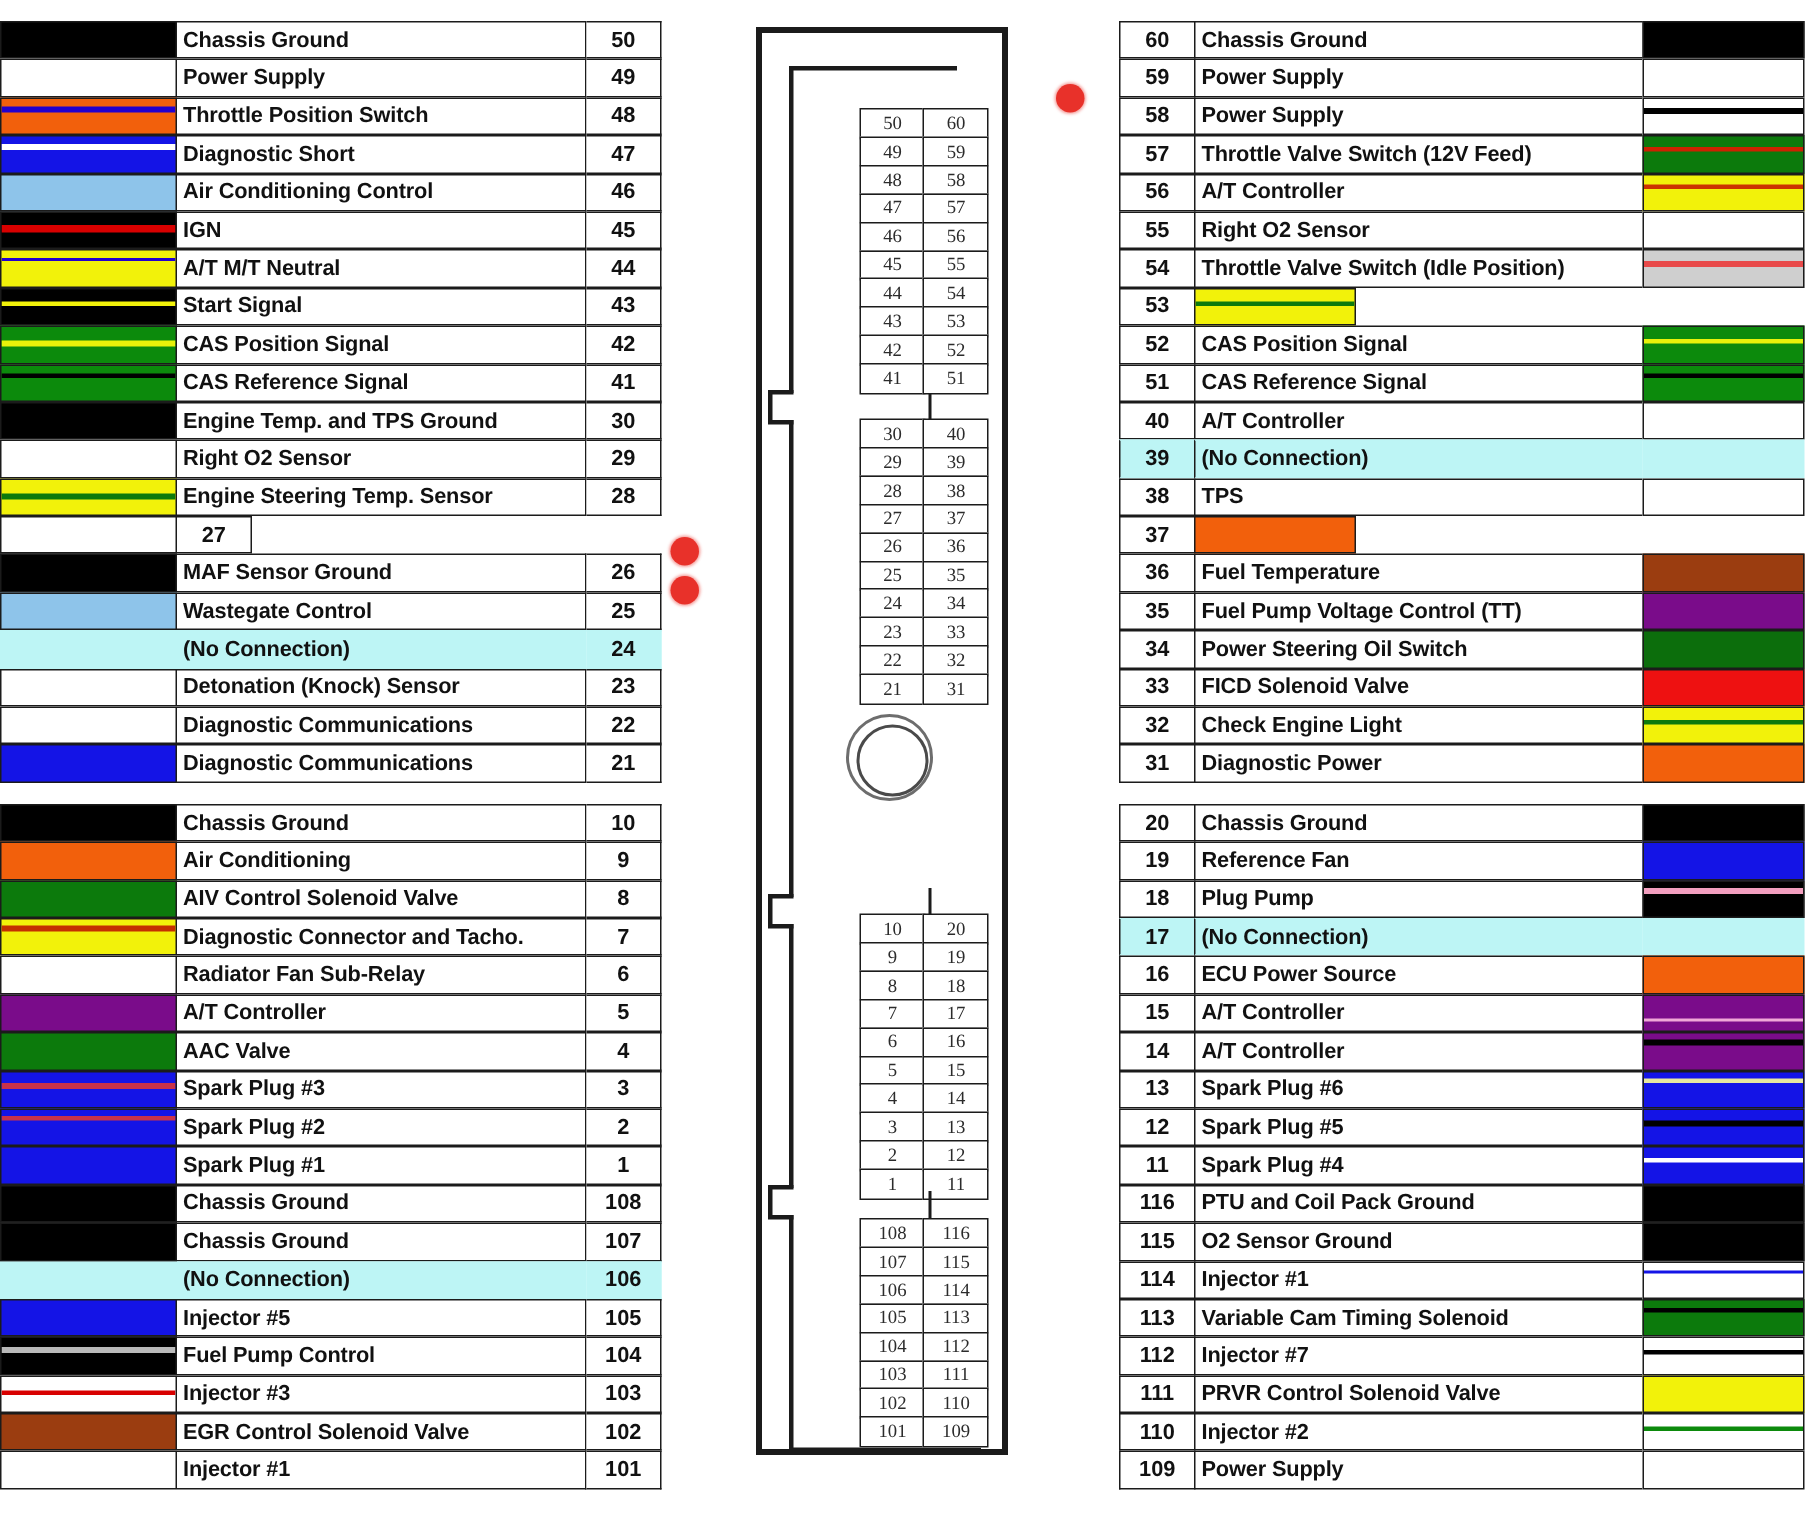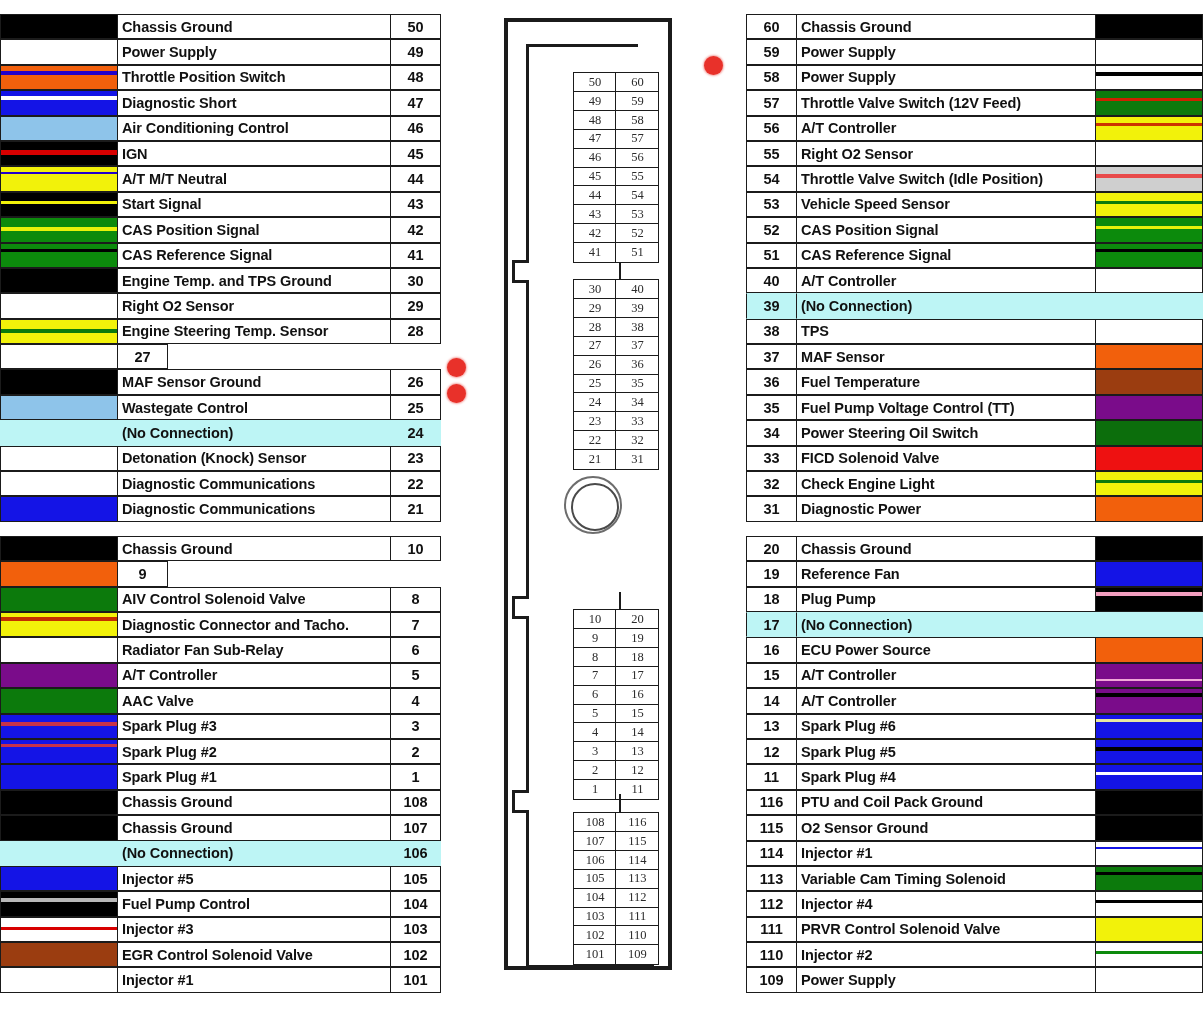--- a/index.html
+++ b/index.html
@@ -206,20 +206,21 @@
       </div>
     </div>
     <div style="margin-top: 14px;">
       <div class="pin-row">
         <div class="swatch" style="background: rgb(0, 0, 0);"></div>
         <div class="desc">Chassis Ground</div>
         <div class="num">10</div>
       </div>
       <div class="pin-row">
         <div class="swatch" style="background: rgb(242, 96, 12);"></div>
+        <div class="desc">Air Conditioning</div>
         <div class="num">9</div>
       </div>
       <div class="pin-row">
         <div class="swatch" style="background: rgb(12, 122, 12);"></div>
         <div class="desc">AIV Control Solenoid Valve</div>
         <div class="num">8</div>
       </div>
       <div class="pin-row">
         <div class="swatch" style="background: rgb(242, 242, 10);">
           <div class="stripe" style="background: rgb(196, 48, 0); top: 18%; height: 16%;"></div>
@@ -478,21 +479,20 @@
       </div>
       <div class="pin-row">
         <div class="num">54</div>
         <div class="desc">Throttle Valve Switch (Idle Position)</div>
         <div class="swatch" style="background: rgb(207, 207, 207);">
           <div class="stripe" style="background: rgb(232, 74, 74); top: 30%; height: 14%;"></div>
         </div>
       </div>
       <div class="pin-row">
         <div class="num">53</div>
-        <div class="desc">Vehicle Speed Sensor</div>
         <div class="swatch" style="background: rgb(242, 242, 10);">
           <div class="stripe" style="background: rgb(12, 122, 12); top: 36%; height: 14%;"></div>
         </div>
       </div>
       <div class="pin-row">
         <div class="num">52</div>
         <div class="desc">CAS Position Signal</div>
         <div class="swatch" style="background: rgb(12, 138, 12);">
           <div class="stripe" style="background: rgb(232, 242, 10); top: 32%; height: 14%;"></div>
         </div>
@@ -514,21 +514,20 @@
         <div class="desc">(No Connection)</div>
         <div class="swatch nc"></div>
       </div>
       <div class="pin-row">
         <div class="num">38</div>
         <div class="desc">TPS</div>
         <div class="swatch" style="background: rgb(255, 255, 255);"></div>
       </div>
       <div class="pin-row">
         <div class="num">37</div>
-        <div class="desc">MAF Sensor</div>
         <div class="swatch" style="background: rgb(242, 96, 12);"></div>
       </div>
       <div class="pin-row">
         <div class="num">36</div>
         <div class="desc">Fuel Temperature</div>
         <div class="swatch" style="background: rgb(155, 61, 16);"></div>
       </div>
       <div class="pin-row">
         <div class="num">35</div>
         <div class="desc">Fuel Pump Voltage Control (TT)</div>
@@ -639,21 +638,21 @@
       </div>
       <div class="pin-row">
         <div class="num">113</div>
         <div class="desc">Variable Cam Timing Solenoid</div>
         <div class="swatch" style="background: rgb(12, 122, 12);">
           <div class="stripe" style="background: rgb(0, 0, 0); top: 20%; height: 14%;"></div>
         </div>
       </div>
       <div class="pin-row">
         <div class="num">112</div>
-        <div class="desc">Injector #4</div>
+        <div class="desc">Injector #7</div>
         <div class="swatch" style="background: rgb(255, 255, 255);">
           <div class="stripe" style="background: rgb(0, 0, 0); top: 34%; height: 14%;"></div>
         </div>
       </div>
       <div class="pin-row">
         <div class="num">111</div>
         <div class="desc">PRVR Control Solenoid Valve</div>
         <div class="swatch" style="background: rgb(242, 242, 10);"></div>
       </div>
       <div class="pin-row">

